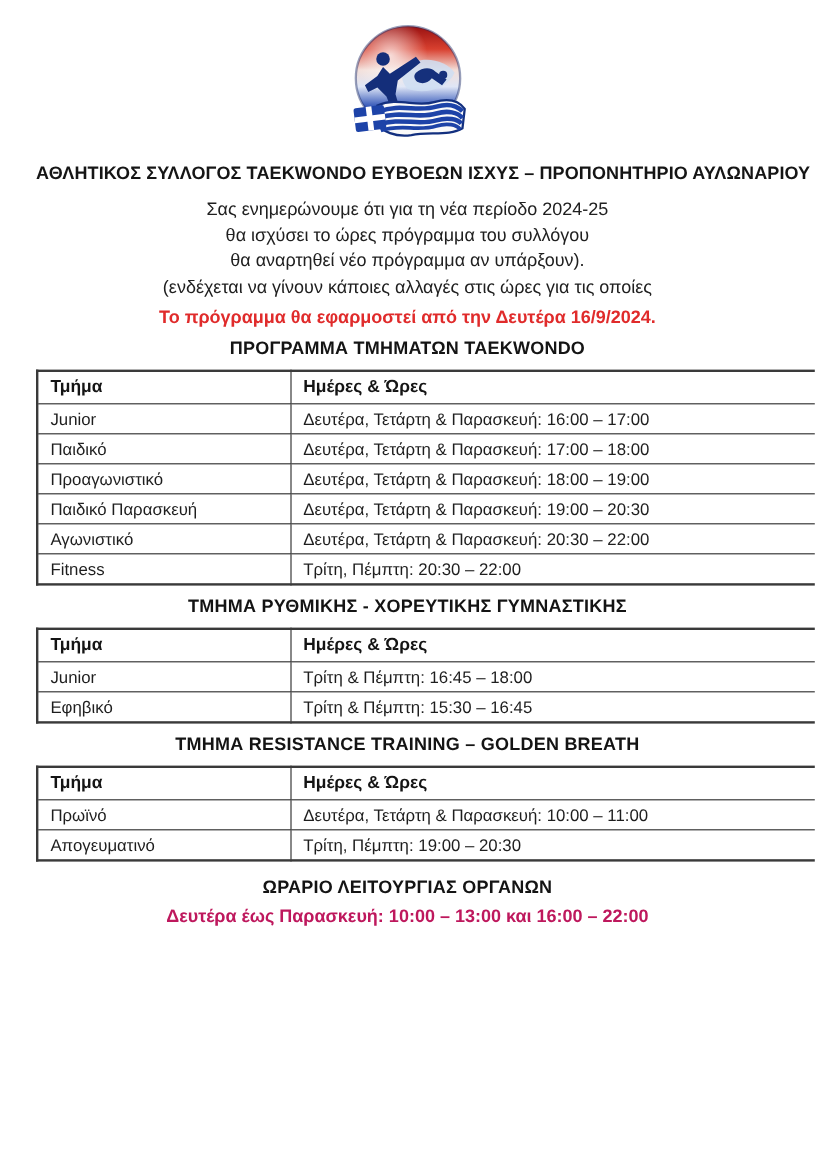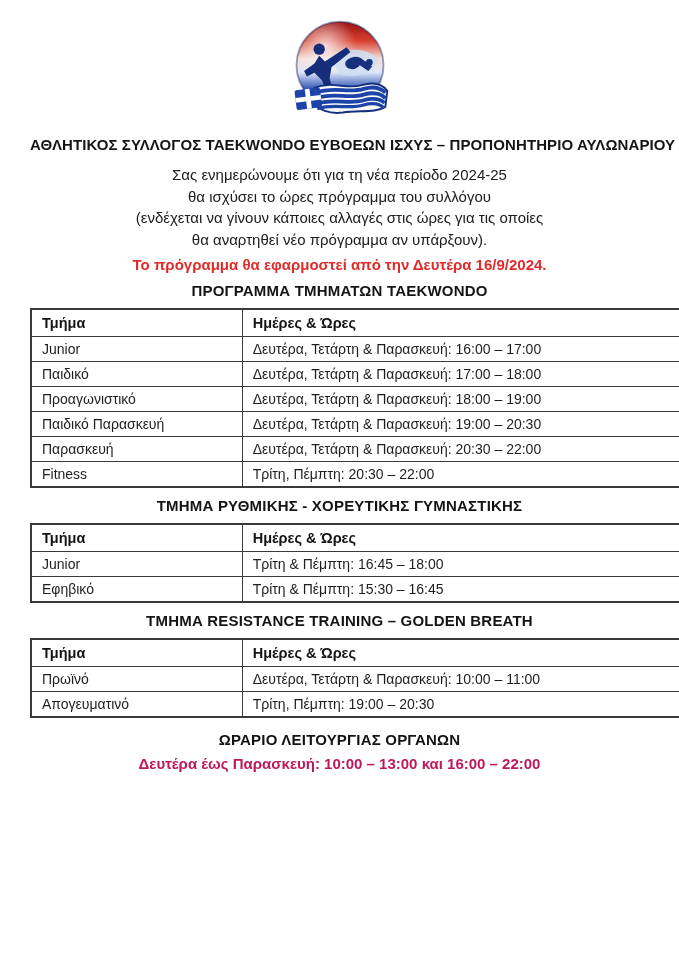--- a/index.html
+++ b/index.html
@@ -126,22 +126,22 @@
         </g>
       </g>
     </svg>
   </div>
 
   <div class="doc-title">ΑΘΛΗΤΙΚΟΣ ΣΥΛΛΟΓΟΣ TAEKWONDO ΕΥΒΟΕΩΝ ΙΣΧΥΣ – ΠΡΟΠΟΝΗΤΗΡΙΟ ΑΥΛΩΝΑΡΙΟΥ</div>
 
   <div class="intro">
     <div>Σας ενημερώνουμε ότι για τη νέα περίοδο 2024-25</div>
     <div>θα ισχύσει το ώρες πρόγραμμα του συλλόγου</div>
+    <div>θα αναρτηθεί νέο πρόγραμμα αν υπάρξουν).</div>
     <div>(ενδέχεται να γίνουν κάποιες αλλαγές στις ώρες για τις οποίες</div>
-    <div>θα αναρτηθεί νέο πρόγραμμα αν υπάρξουν).</div>
   </div>
 
   <div class="notice">Το πρόγραμμα θα εφαρμοστεί από την Δευτέρα 16/9/2024.</div>
 
   <div class="section-heading">ΠΡΟΓΡΑΜΜΑ ΤΜΗΜΑΤΩΝ TAEKWONDO</div>
   <table class="sched">
     <colgroup>
         <col class="c1">
         <col class="c2">
       </colgroup>
@@ -162,21 +162,21 @@
       </tr>
       <tr>
         <td>Προαγωνιστικό</td>
         <td>Δευτέρα, Τετάρτη &amp; Παρασκευή: 18:00 – 19:00</td>
       </tr>
       <tr>
         <td>Παιδικό Παρασκευή</td>
         <td>Δευτέρα, Τετάρτη &amp; Παρασκευή: 19:00 – 20:30</td>
       </tr>
       <tr>
-        <td>Παρασκευή</td>
+        <td>Αγωνιστικό</td>
         <td>Δευτέρα, Τετάρτη &amp; Παρασκευή: 20:30 – 22:00</td>
       </tr>
       <tr>
         <td>Fitness</td>
         <td>Τρίτη, Πέμπτη: 20:30 – 22:00</td>
       </tr>
     </tbody>
   </table>
 
   <div class="section-heading">ΤΜΗΜΑ ΡΥΘΜΙΚΗΣ - ΧΟΡΕΥΤΙΚΗΣ ΓΥΜΝΑΣΤΙΚΗΣ</div>

